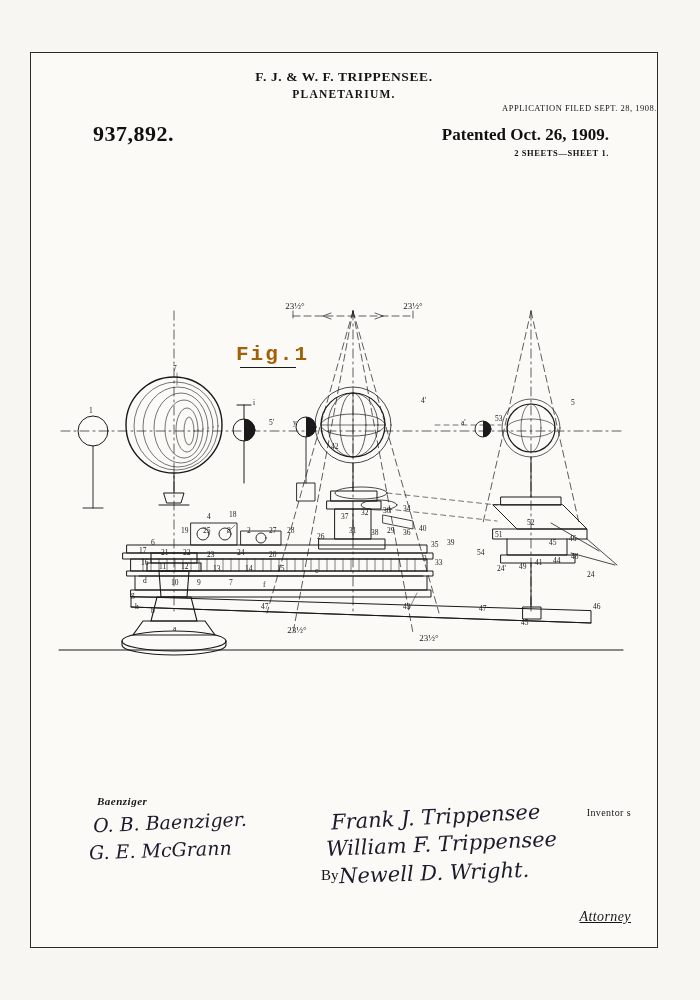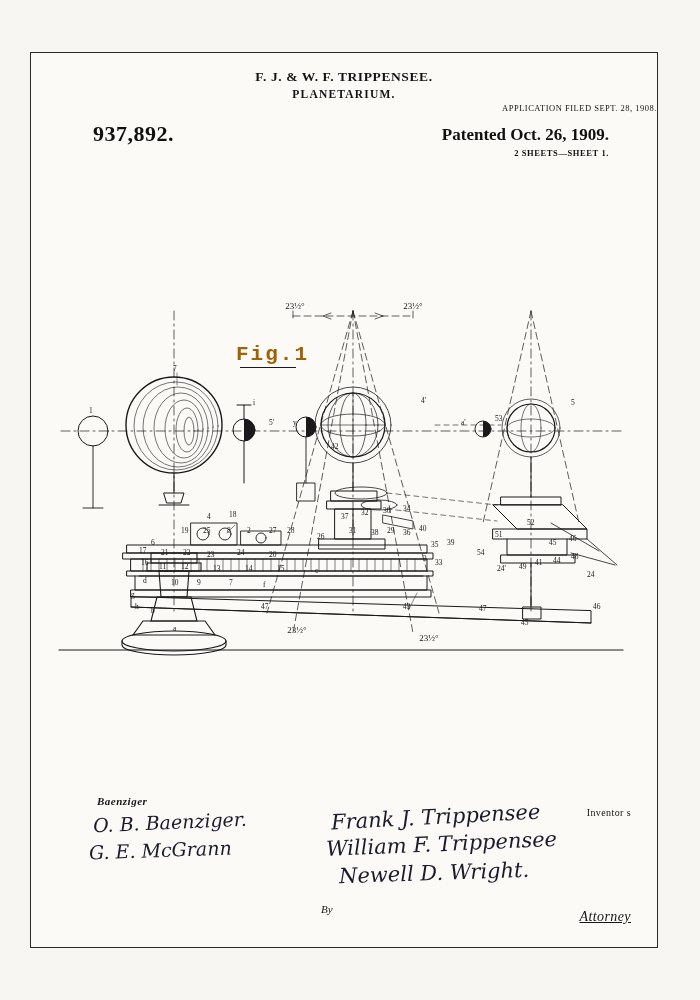--- a/index.html
+++ b/index.html
@@ -155,21 +155,21 @@
     font-family: "DejaVu Serif", serif;
     font-style: italic;
     color: #1b1b2b;
     white-space: nowrap;
   }
   .w1 { left: 62px; top: 16px; font-size: 19px; transform: rotate(-2.5deg); }
   .w2 { left: 58px; top: 44px; font-size: 19px; transform: rotate(-2deg); }
   .i1 { left: 300px; top: 10px;  font-size: 21px; transform: rotate(-3deg); }
   .i2 { left: 295px; top: 37px;  font-size: 21px; transform: rotate(-2.5deg); }
   .i3 { left: 308px; top: 66px;  font-size: 21px; transform: rotate(-2deg); }
-  .by { position: absolute; left: 290px; top: 72px; font-size: 11px; font-style: italic; color:#151515;margin-top:36px;}
+  .by { position: absolute; left: 290px; top: 72px; font-size: 15px; color:#151515;}
 </style>
 </head>
 <body>
 
 <div class="page">
   <div class="sheet-border">
 
     <div class="hdr">
       <div class="inventors">F. J. &amp; W. F. TRIPPENSEE.</div>
       <div class="title">PLANETARIUM.</div>

